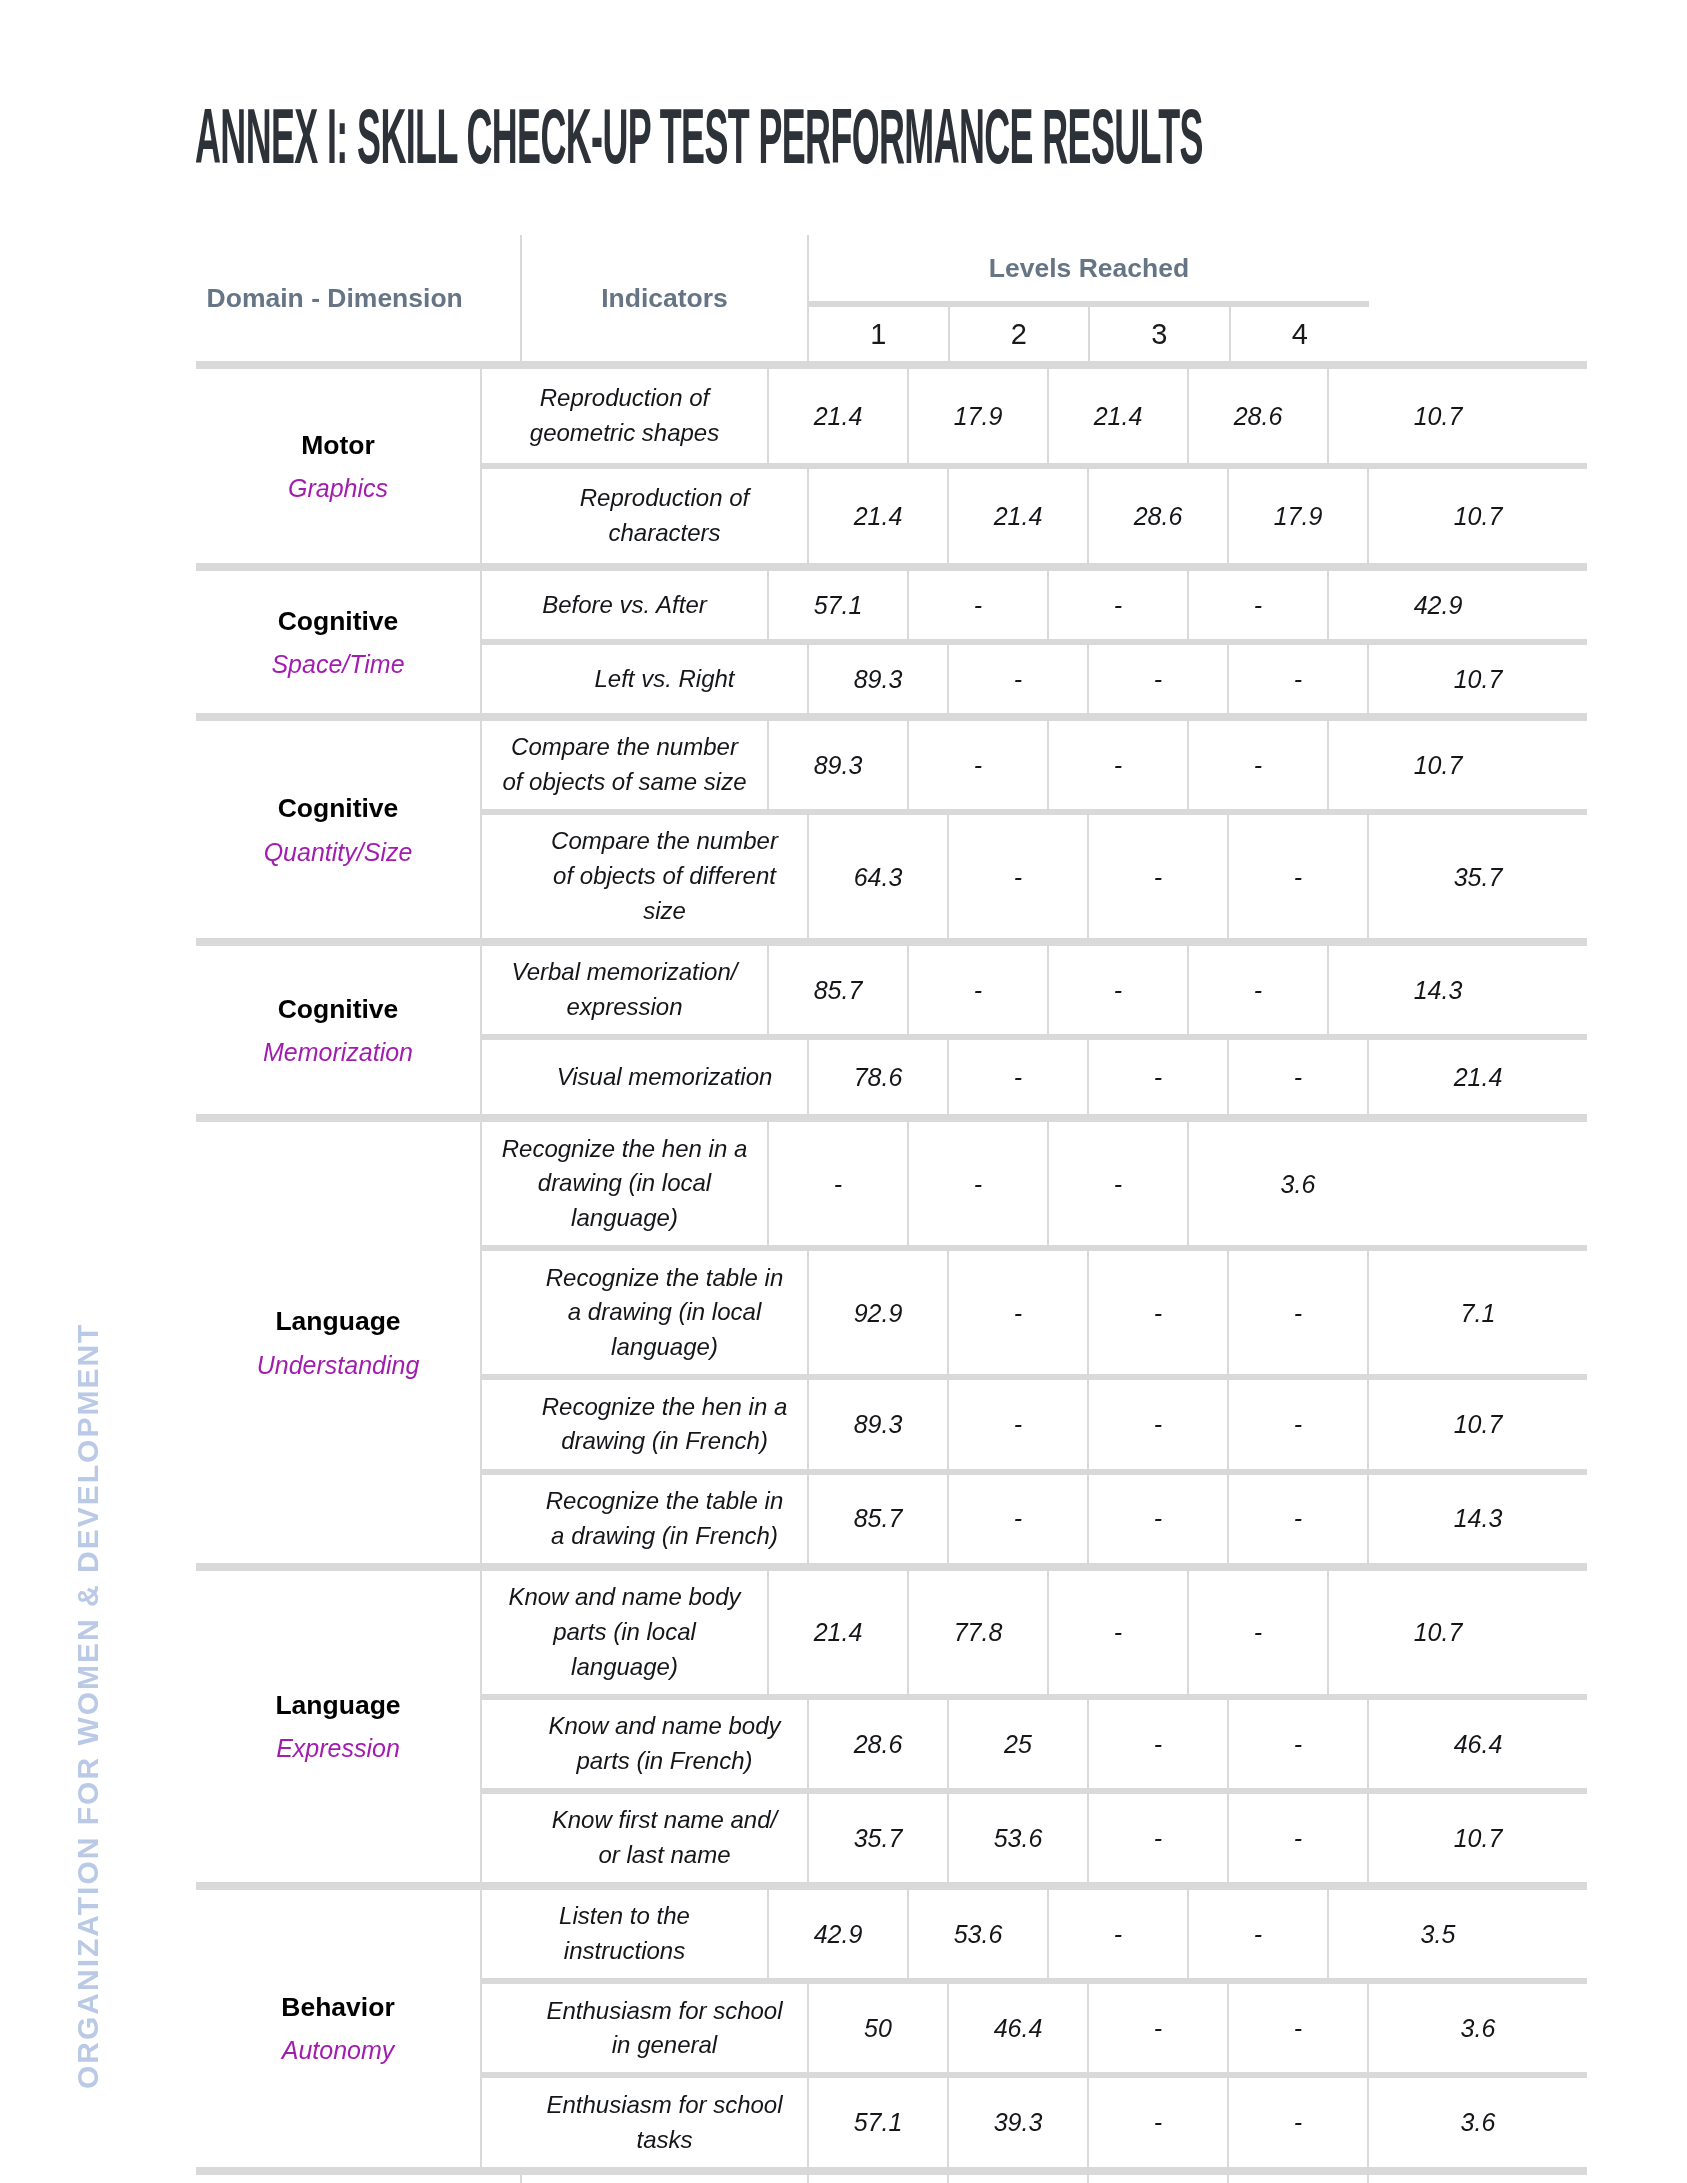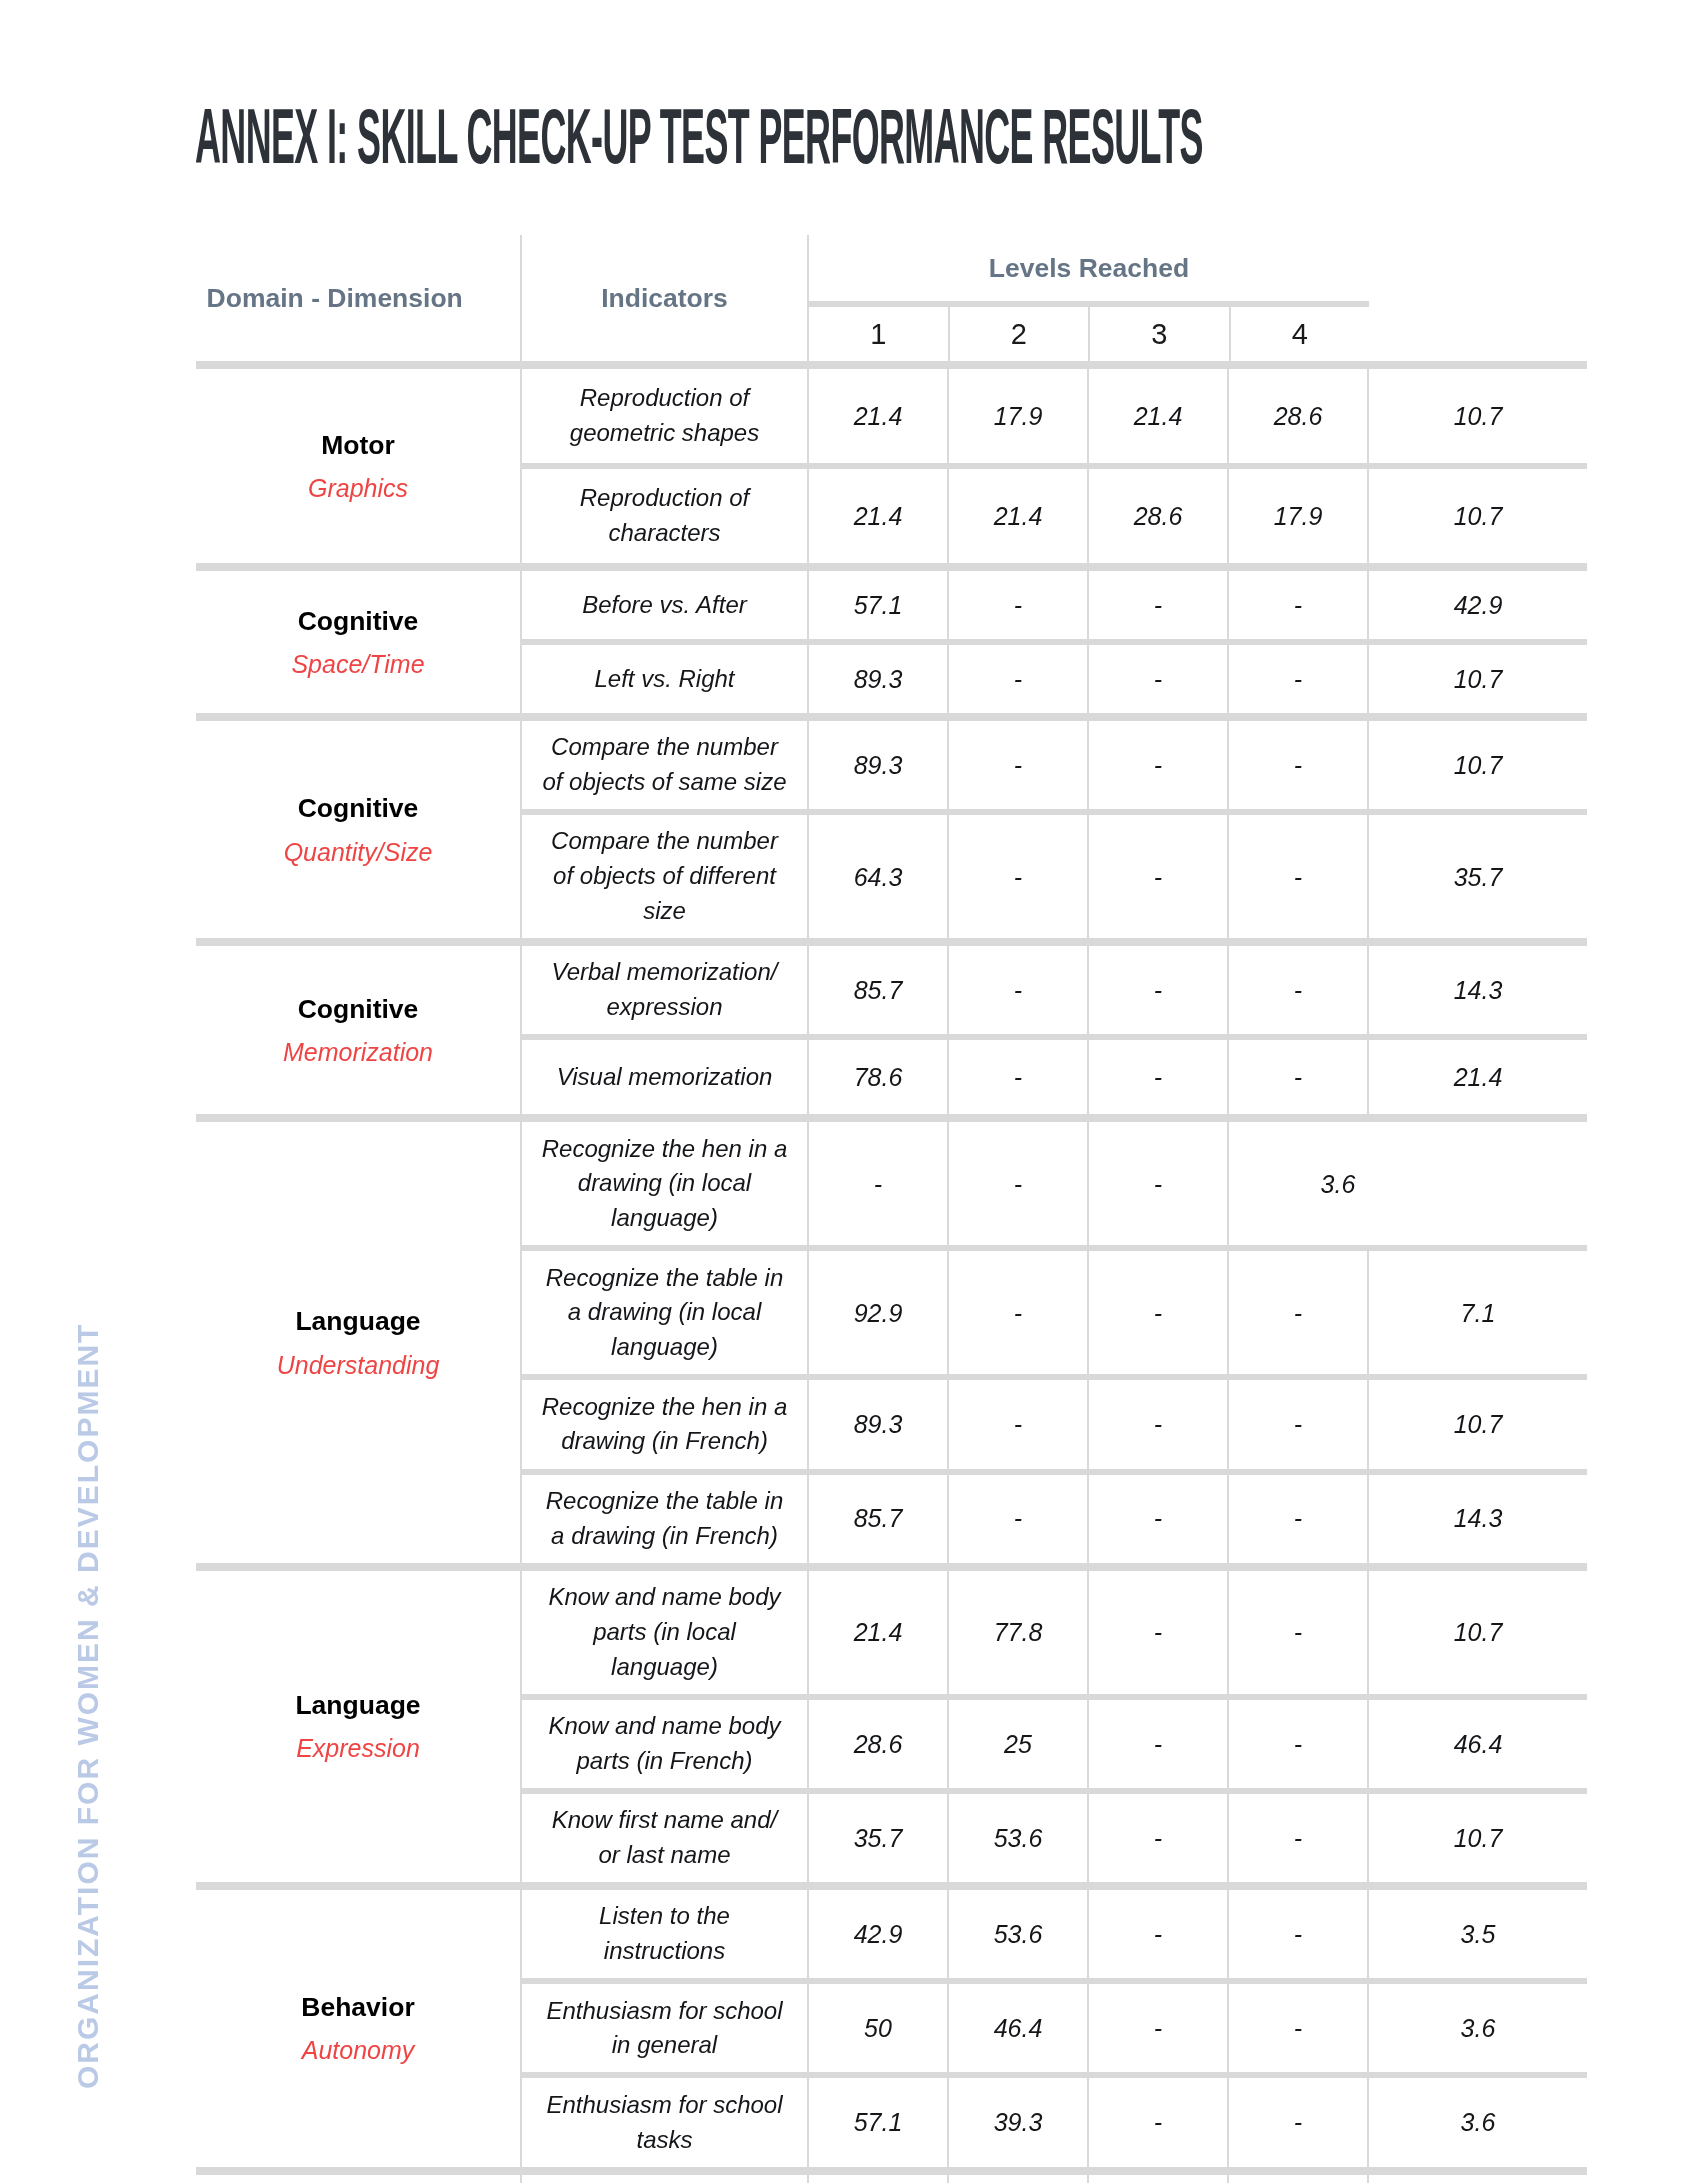--- a/index.html
+++ b/index.html
@@ -43,24 +43,24 @@
          color:#1a1a1a; font-weight:normal; font-size:29px; }
   .levels-cols .lvh + .lvh { border-left:2px solid #d9d9d9; }
   .fail-h { width:219px; box-sizing:border-box; border-left:2px solid #d9d9d9;
             display:flex; flex-direction:column; align-items:center; justify-content:center;
             line-height:1.35; }
 
   .group { display:flex; border-top:8px solid #d9d9d9; }
   .domain-cell { width:324px; display:flex; flex-direction:column;
                  align-items:center; justify-content:center; text-align:center; }
   .domain { font-weight:bold; font-size:26.5px; color:#000000; }
-  .dimension { font-style:italic; font-size:25px; color:#ef4444; margin-top:6px; }
+  .dimension { font-style:italic; font-size:25px; color:#a21caf; margin-top:6px; }
   .rows { flex:1; border-left:2px solid #d9d9d9; display:flex; flex-direction:column; }
   .row { display:flex;font-style:italic; }
-  .row + .row { border-top:6.6px solid #d9d9d9; }
+  .row + .row { border-top:6.6px solid #d9d9d9;padding-left:40px; }
   .cell { display:flex; align-items:center; justify-content:center; text-align:center;
           color:#141619; }
   .ind { width:285px; box-sizing:border-box; padding:9.3px 17px; }
   .lv { width:140px; box-sizing:border-box; border-left:2px solid #d9d9d9; font-size:25px; }
   .fail { width:220px; box-sizing:border-box; border-left:2px solid #d9d9d9; font-size:25px; }
 </style>
 </head>
 <body>
 
 <div class="page-title">ANNEX I: SKILL CHECK-UP TEST PERFORMANCE RESULTS</div>

